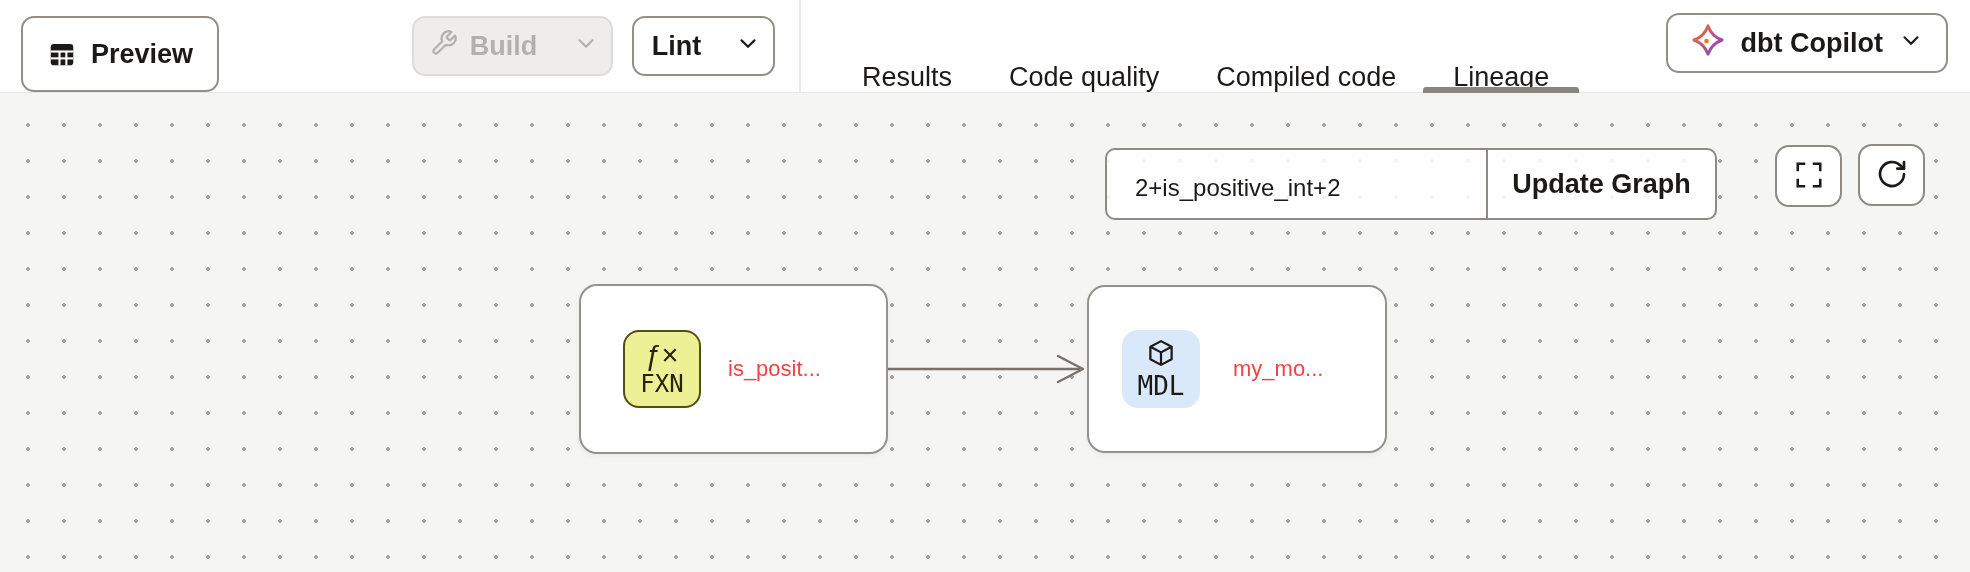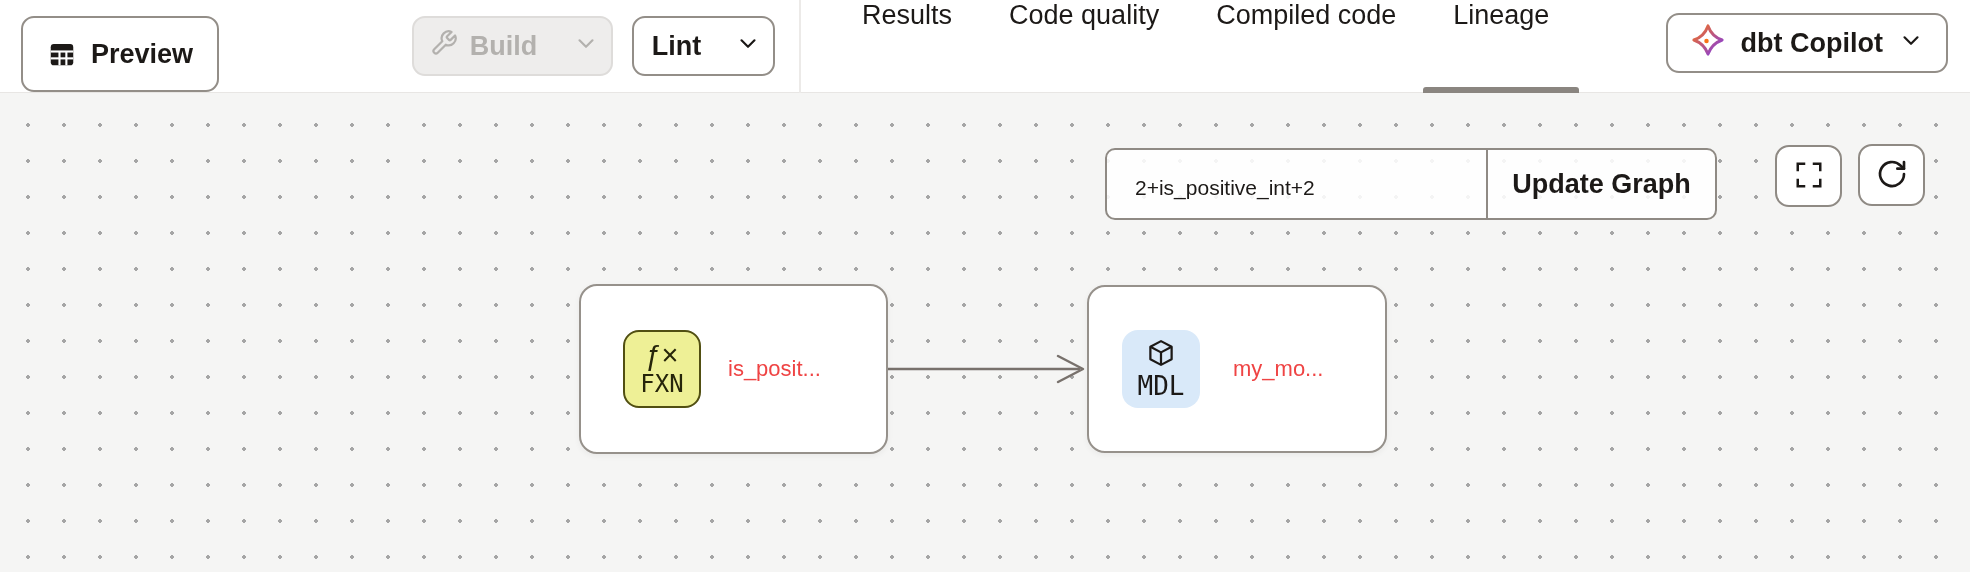--- a/index.html
+++ b/index.html
@@ -86,21 +86,21 @@
     height: 93px;
     display: flex;
     align-items: center;
     padding-left: 62px;
     gap: 57px;
   }
   .tab {
     position: relative;
     height: 93px;
     display: flex;
-    align-items: flex-start;
+    align-items: flex-end;
     font-size: 27px;
     font-weight: 400;
     color: #1c1917;
     cursor: pointer;
   }
   .tab.active { font-weight: 500; }
   .tab.active::after {
     content: "";
     position: absolute;
     left: -30px;
@@ -153,21 +153,21 @@
     border: 2px solid #8f8a84;
     border-radius: 10px;
     background: rgba(255,255,255,0.88);
     overflow: hidden;
   }
   .selector-control input {
     flex: 1;
     border: none;
     outline: none;
     background: transparent;
-    font-size: 21px;
+    font-size: 24px;
     color: #1c1917;
     padding: 7px 16px 0 28px;
     font-family: inherit;
   }
   .selector-control .ctl-divider { width: 2px; background: #8f8a84; }
   .update-graph-btn {
     width: 227px;
     border: none;
     background: transparent;
     font-size: 27px;

